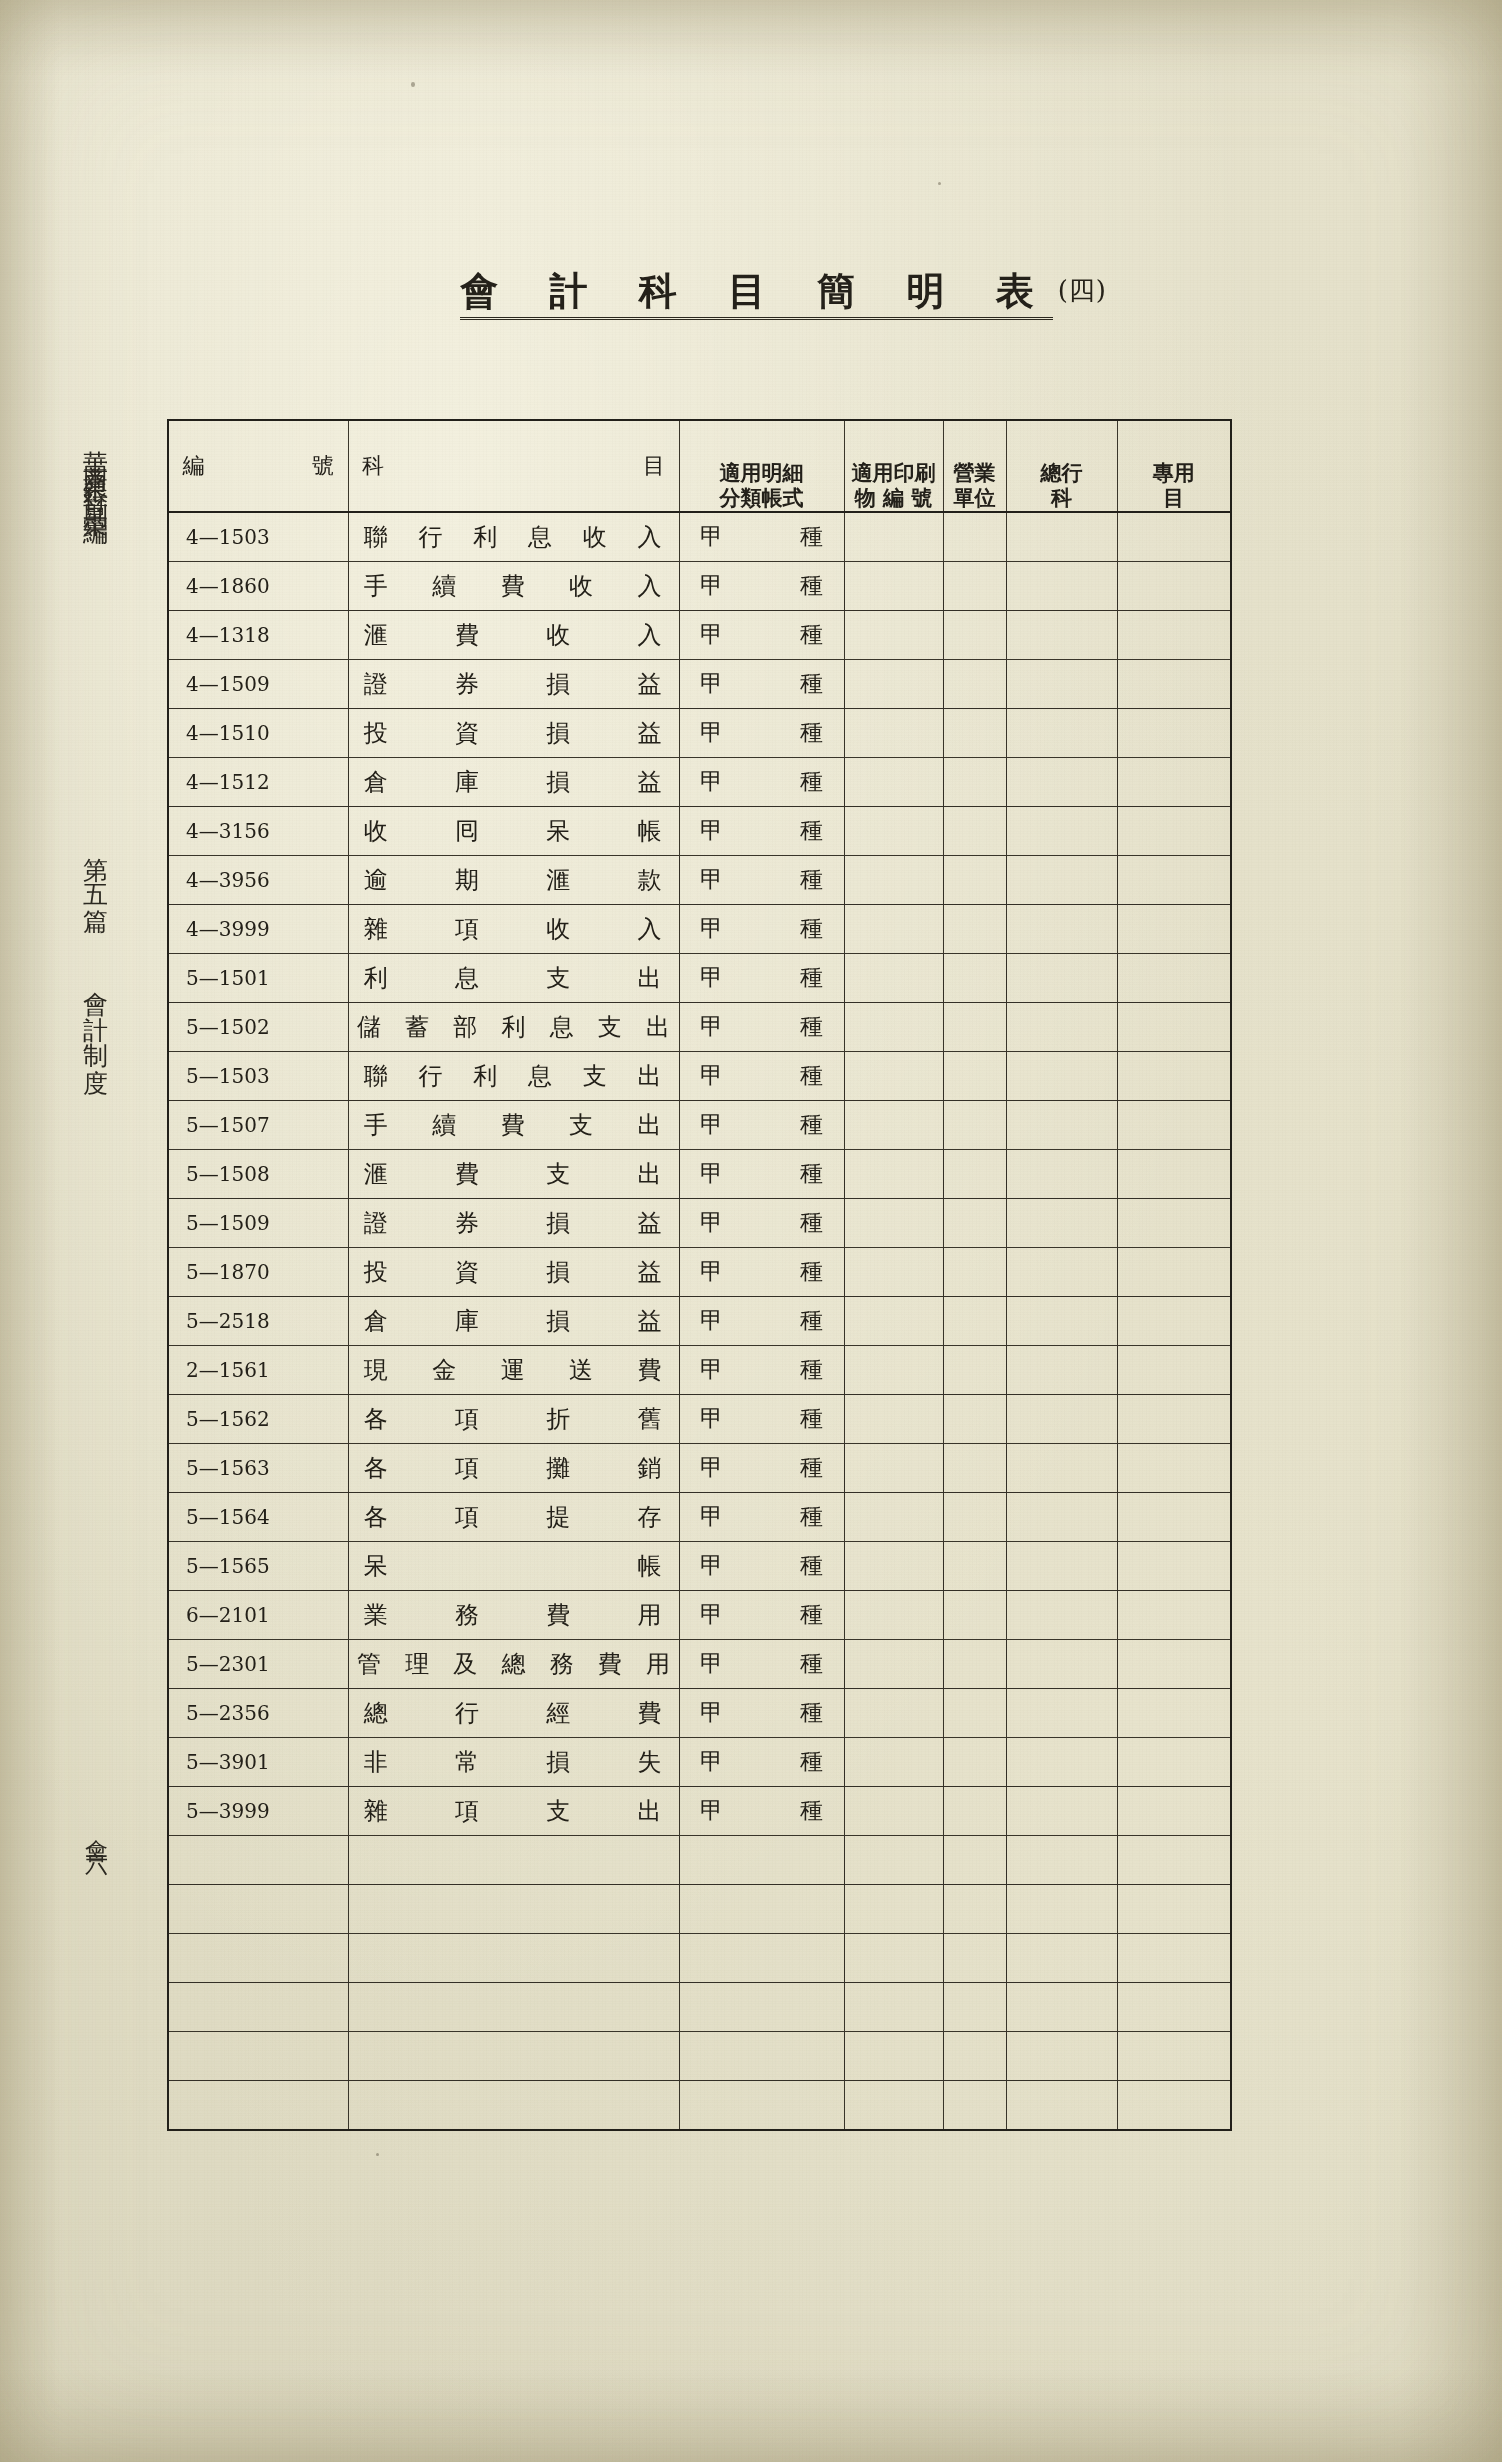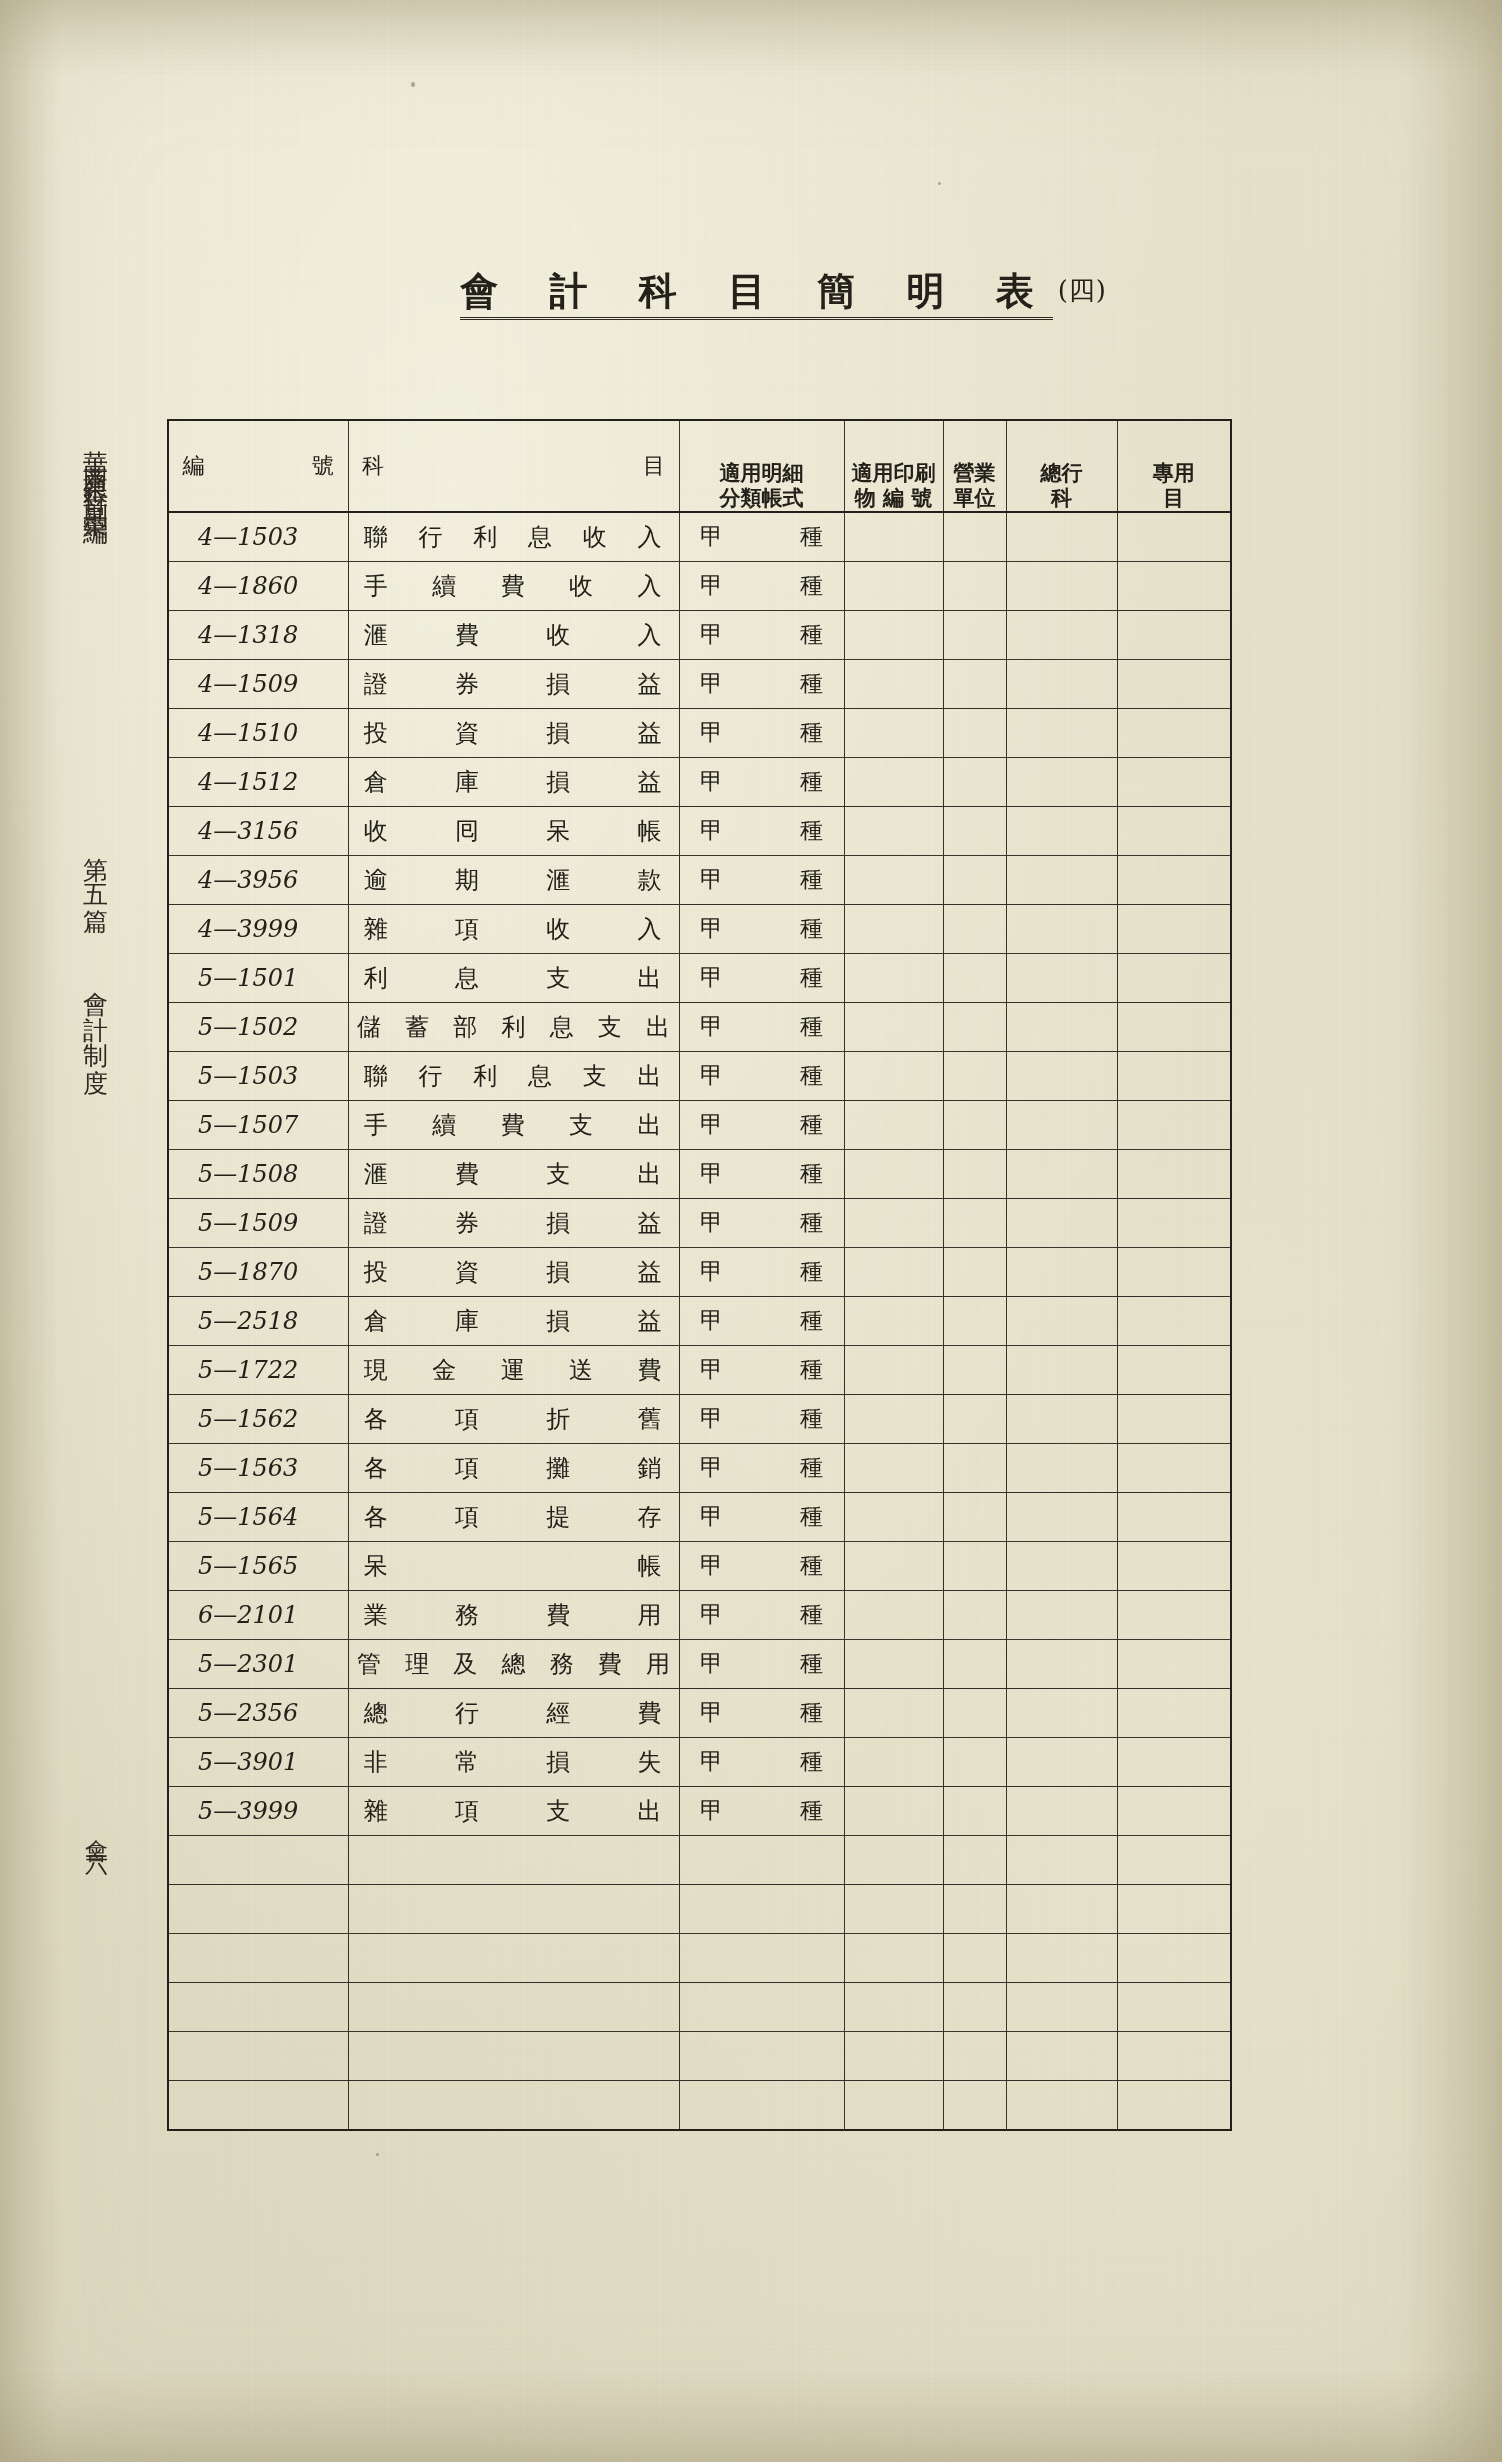--- a/index.html
+++ b/index.html
@@ -183,27 +183,26 @@
     font-size: 21px;
     color: #23201a;
     line-height: 1.18;
     white-space: nowrap;
     margin-top: 40px;
   }
   .hd-stack .ln { display: block; }
 
   tbody td { height: 48px; }
   .cell-code {
-    font-size: 24px;
+    font-size: 20px;
     color: #232019;
-    padding-left: 29px;
+    padding-left: 17px;
     font-family: "DejaVu Serif", serif;
     letter-spacing: 0px;
     white-space: nowrap;
-    font-style: italic;
   }
   .cell-name {
     display: flex;
     justify-content: space-between;
     align-items: center;
     height: 100%;
     padding: 0 17px 0 15.3px;
     box-sizing: border-box;
     font-size: 24px;
     color: #232019;
@@ -847,21 +846,21 @@
             </td>
             <td>
               <div class="empty-cell"></div>
             </td>
             <td>
               <div class="empty-cell"></div>
             </td>
           </tr>
           <tr>
             <td>
-              <div class="cell-code">5—1722</div>
+              <div class="cell-code">2—1561</div>
             </td>
             <td>
               <div class="cell-name">
                 <span class="ch">現</span>
                 <span class="ch">金</span>
                 <span class="ch">運</span>
                 <span class="ch">送</span>
                 <span class="ch">費</span>
               </div>
             </td>

